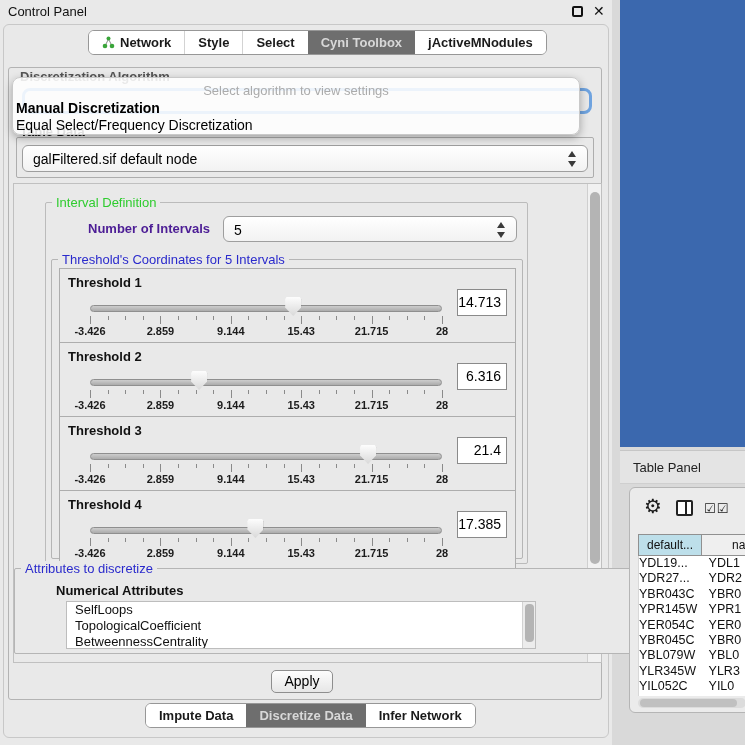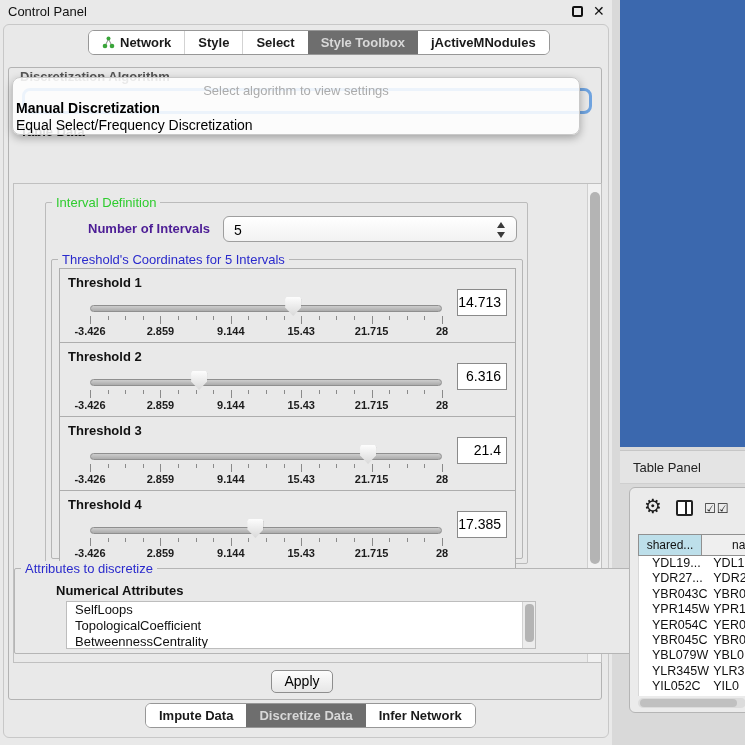--- a/index.html
+++ b/index.html
@@ -83,21 +83,21 @@
   .tp-cols{position:absolute;left:46px;top:12px;width:17px;height:16px;border:2px solid #222;border-radius:2px;background:#FFF;}
   .tp-cols i{position:absolute;left:6.5px;top:0;width:2px;height:12px;background:#222;}
   .tp-checks{position:absolute;left:74px;top:13px;font-size:13px;color:#222;letter-spacing:1px;}
   .tp-table{position:absolute;left:8px;top:46px;width:156px;}
   .tp-thead{display:flex;height:22px;}
   .tp-th{border:1px solid #909090;font-size:12px;color:#111;text-align:center;line-height:20px;overflow:hidden;}
   .tp-th.c1{width:64px;background:var(--hdrblue);}
   .tp-th.c2{width:92px;background:#EFEFEF;margin-left:-1px;}
   .tp-rows{background:#FFF;width:156px;height:140px;overflow:hidden;border-left:1px solid #D8D8D8;}
   .trow{display:flex;height:15.4px;font-size:12.5px;color:#111;}
-  .trow .c1{width:66px;padding-left:5px;white-space:nowrap;overflow:hidden;margin-left:8px;}
+  .trow .c1{width:66px;white-space:nowrap;overflow:hidden;}
   .trow .c2{width:90px;padding-left:4px;white-space:nowrap;overflow:hidden;}
   .tp-hscroll{position:absolute;left:8px;top:210px;width:108px;height:10px;background:#DCDCDC;border-radius:5px;}
   .tp-hscroll .thumb{position:absolute;left:2px;top:1px;width:97px;height:8px;background:#C0C0C0;border-radius:4px;}
 </style>
 </head>
 <body>
 
 <div id="stage">
 
   <div id="control-panel">
@@ -119,33 +119,42 @@
         </svg>
         <span>Network</span>
       </div>
       <div class="tab">
           <span>Style</span>
         </div>
       <div class="tab">
           <span>Select</span>
         </div>
       <div class="tab selected">
-          <span>Style Toolbox</span>
+          <span>Cyni Toolbox</span>
         </div>
       <div class="tab">
           <span>jActiveMNodules</span>
         </div>
     </div>
 
     <div class="main-box"></div>
 
     <span class="faded-group-title">Discretization Algorithm</span>
     <div class="combo-focus"></div>
 
     <span class="tabledata-label">Table Data</span>
+    <div class="group g-tabledata">
+      <div class="combo">
+        <span class="combo-text">galFiltered.sif default node</span>
+        <span class="spin-arrows">
+            <i class="up"></i>
+            <i class="dn"></i>
+          </span>
+      </div>
+    </div>
 
     <div class="scroll-wrap"></div>
     <div class="vscroll">
         <div class="thumb"></div>
       </div>
 
     <div class="group g-interval">
       <span class="group-title">Interval Definition</span>
       <span class="noi-label">Number of Intervals</span>
       <div class="noi-spinner">
@@ -352,21 +361,21 @@
     <span class="tp-title">Table Panel</span>
   </div>
   <div class="tp-container">
     <span class="tp-gear">⚙</span>
     <span class="tp-cols">
         <i></i>
       </span>
     <span class="tp-checks">☑☑</span>
     <div class="tp-table">
       <div class="tp-thead">
-        <div class="tp-th c1">shared...</div>
+        <div class="tp-th c1">default...</div>
         <div class="tp-th c2">name</div>
       </div>
       <div class="tp-rows" id="tp-rows">
           <div class="trow">
             <span class="c1">YDL19...</span>
             <span class="c2">YDL1</span>
           </div>
           <div class="trow">
             <span class="c1">YDR27...</span>
             <span class="c2">YDR2</span>

